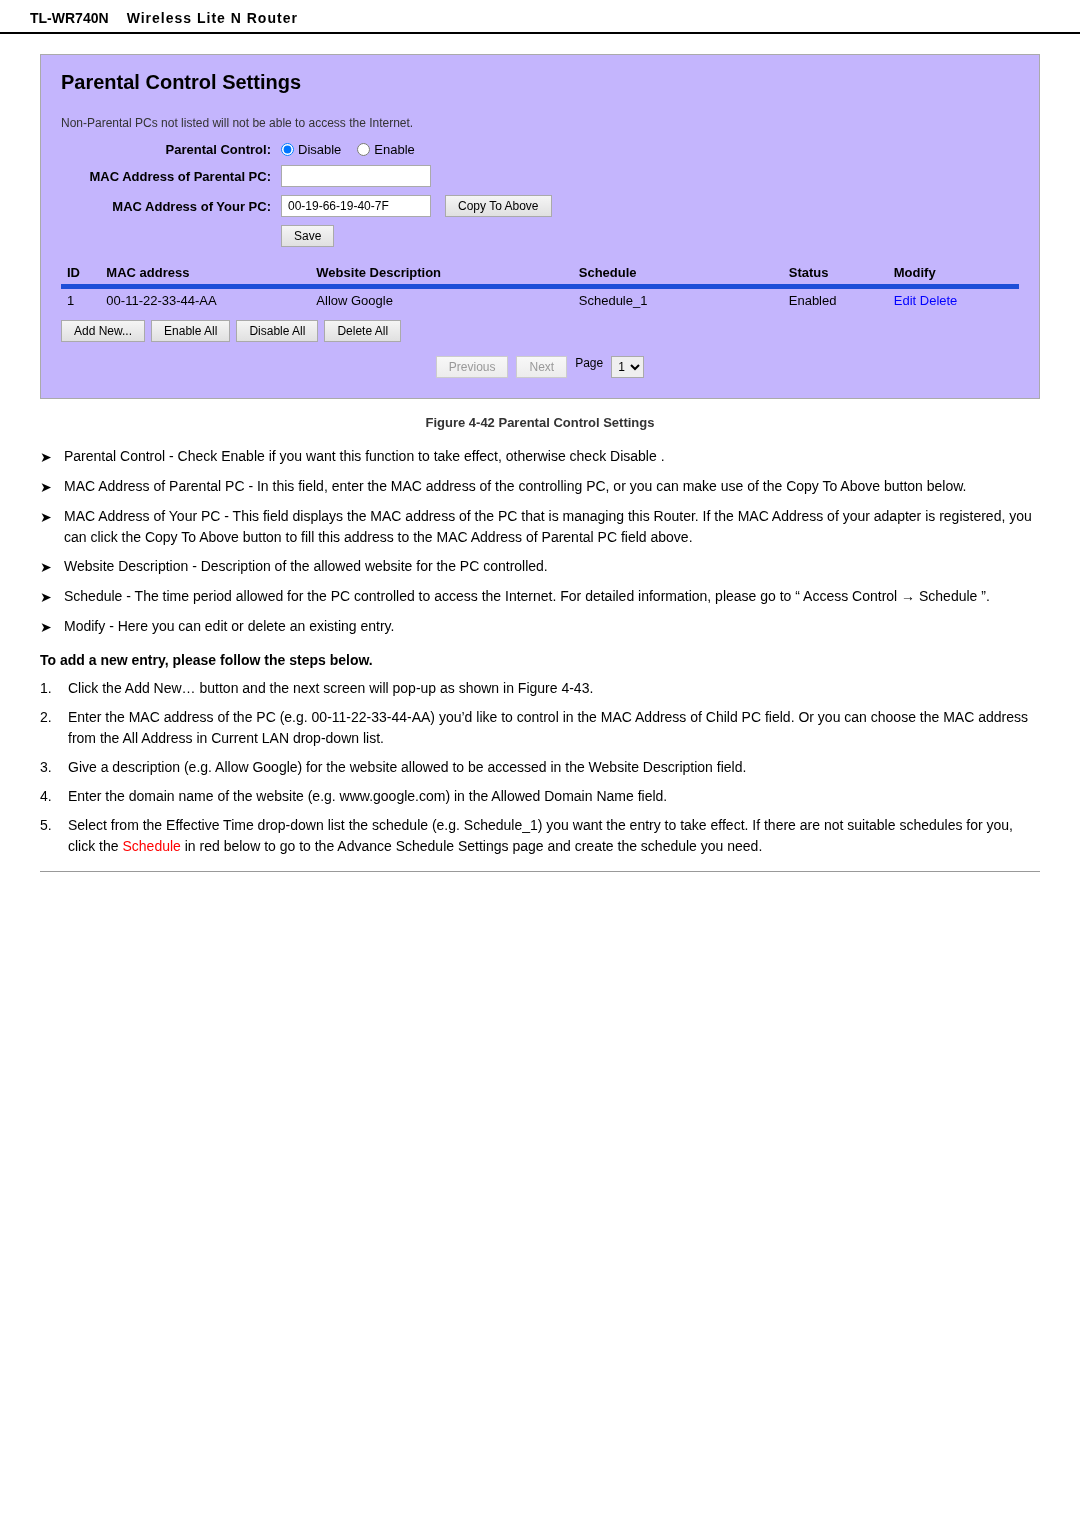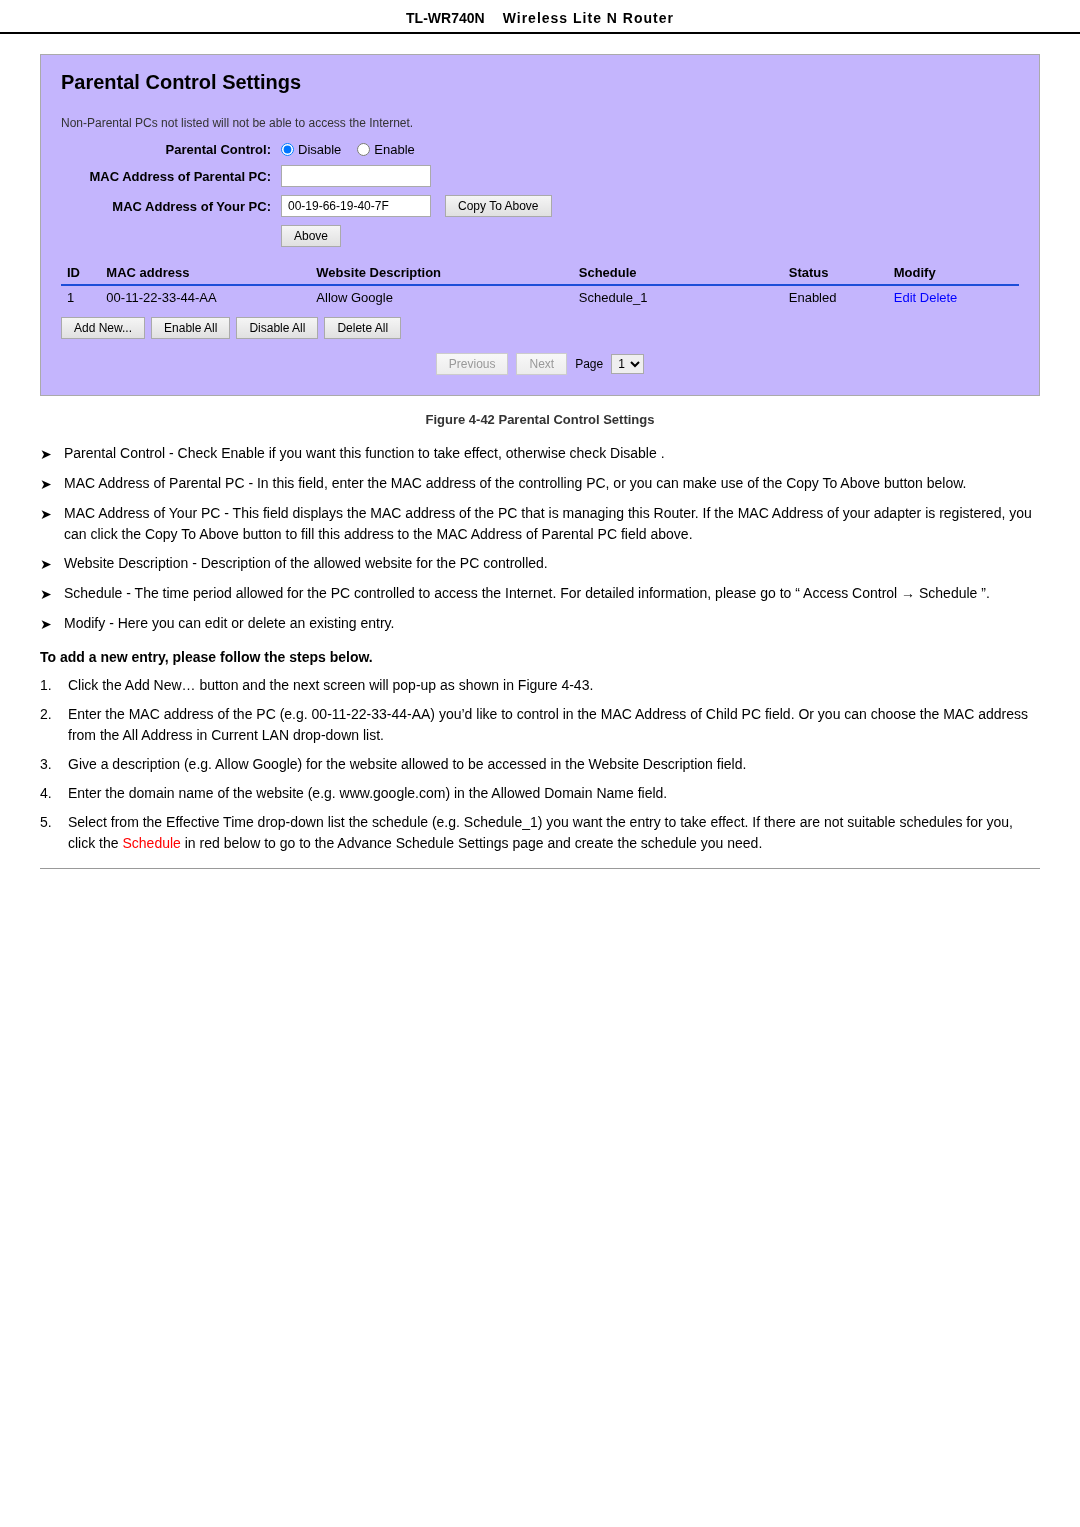--- a/index.html
+++ b/index.html
@@ -5,21 +5,21 @@
     * { box-sizing: border-box; margin: 0; padding: 0; }
     body {
       font-family: Arial, sans-serif;
       font-size: 14px;
       color: #000;
       background: #fff;
       width: 1080px;
       min-height: 1527px;
     }
     .header {
-      text-align: center;
+      text-align: left;
       padding: 10px 30px 6px 30px;
       border-bottom: 2px solid #000;
       font-size: 13px;
     }
     .header .model {
       font-weight: bold;
       font-size: 14px;
     }
     .header .product {
       font-size: 14px;
@@ -100,21 +100,21 @@
     .data-table {
       width: 100%;
       border-collapse: collapse;
       margin-top: 14px;
       font-size: 13px;
     }
     .data-table th {
       text-align: left;
       font-weight: bold;
       padding: 4px 6px;
-      border-bottom: 2px solid #1d4ed8;
+      border-bottom: 5px solid #1d4ed8;
       font-size: 13px;
     }
     .data-table td {
       padding: 4px 6px;
       font-size: 13px;
     }
     .data-table .id-col { width: 30px; }
     .data-table .mac-col { width: 160px; }
     .data-table .desc-col { width: 200px; }
     .data-table .sched-col { width: 160px; }
@@ -124,21 +124,20 @@
     .link-delete { color: #00f; text-decoration: none; font-size: 13px; cursor: pointer; }
     .action-row {
       display: flex;
       gap: 6px;
       margin-top: 8px;
       align-items: center;
     }
     .pagination-row {
       display: flex;
       justify-content: center;
-      align-items: center;
       gap: 8px;
       margin-top: 14px;
     }
     .btn-disabled {
       border: 1px solid #ccc;
       background: linear-gradient(to bottom, #f8f8f8, #ececec);
       padding: 2px 12px;
       font-size: 12px;
       color: #999;
       cursor: default;
@@ -256,21 +255,21 @@
 
     <div class="form-row">
       <div class="form-label">MAC Address of Your PC:</div>
       <div class="form-value">
         <input type="text" readonly="" value="00-19-66-19-40-7F" style="">
         <button class="btn">Copy To Above</button>
       </div>
     </div>
 
     <div class="save-row">
-      <button class="btn">Above</button>
+      <button class="btn">Save</button>
     </div>
 
     <table class="data-table">
       <thead>
         <tr>
           <th class="id-col">ID</th>
           <th class="mac-col">MAC address</th>
           <th class="desc-col">Website Description</th>
           <th class="sched-col">Schedule</th>
           <th class="status-col">Status</th>

